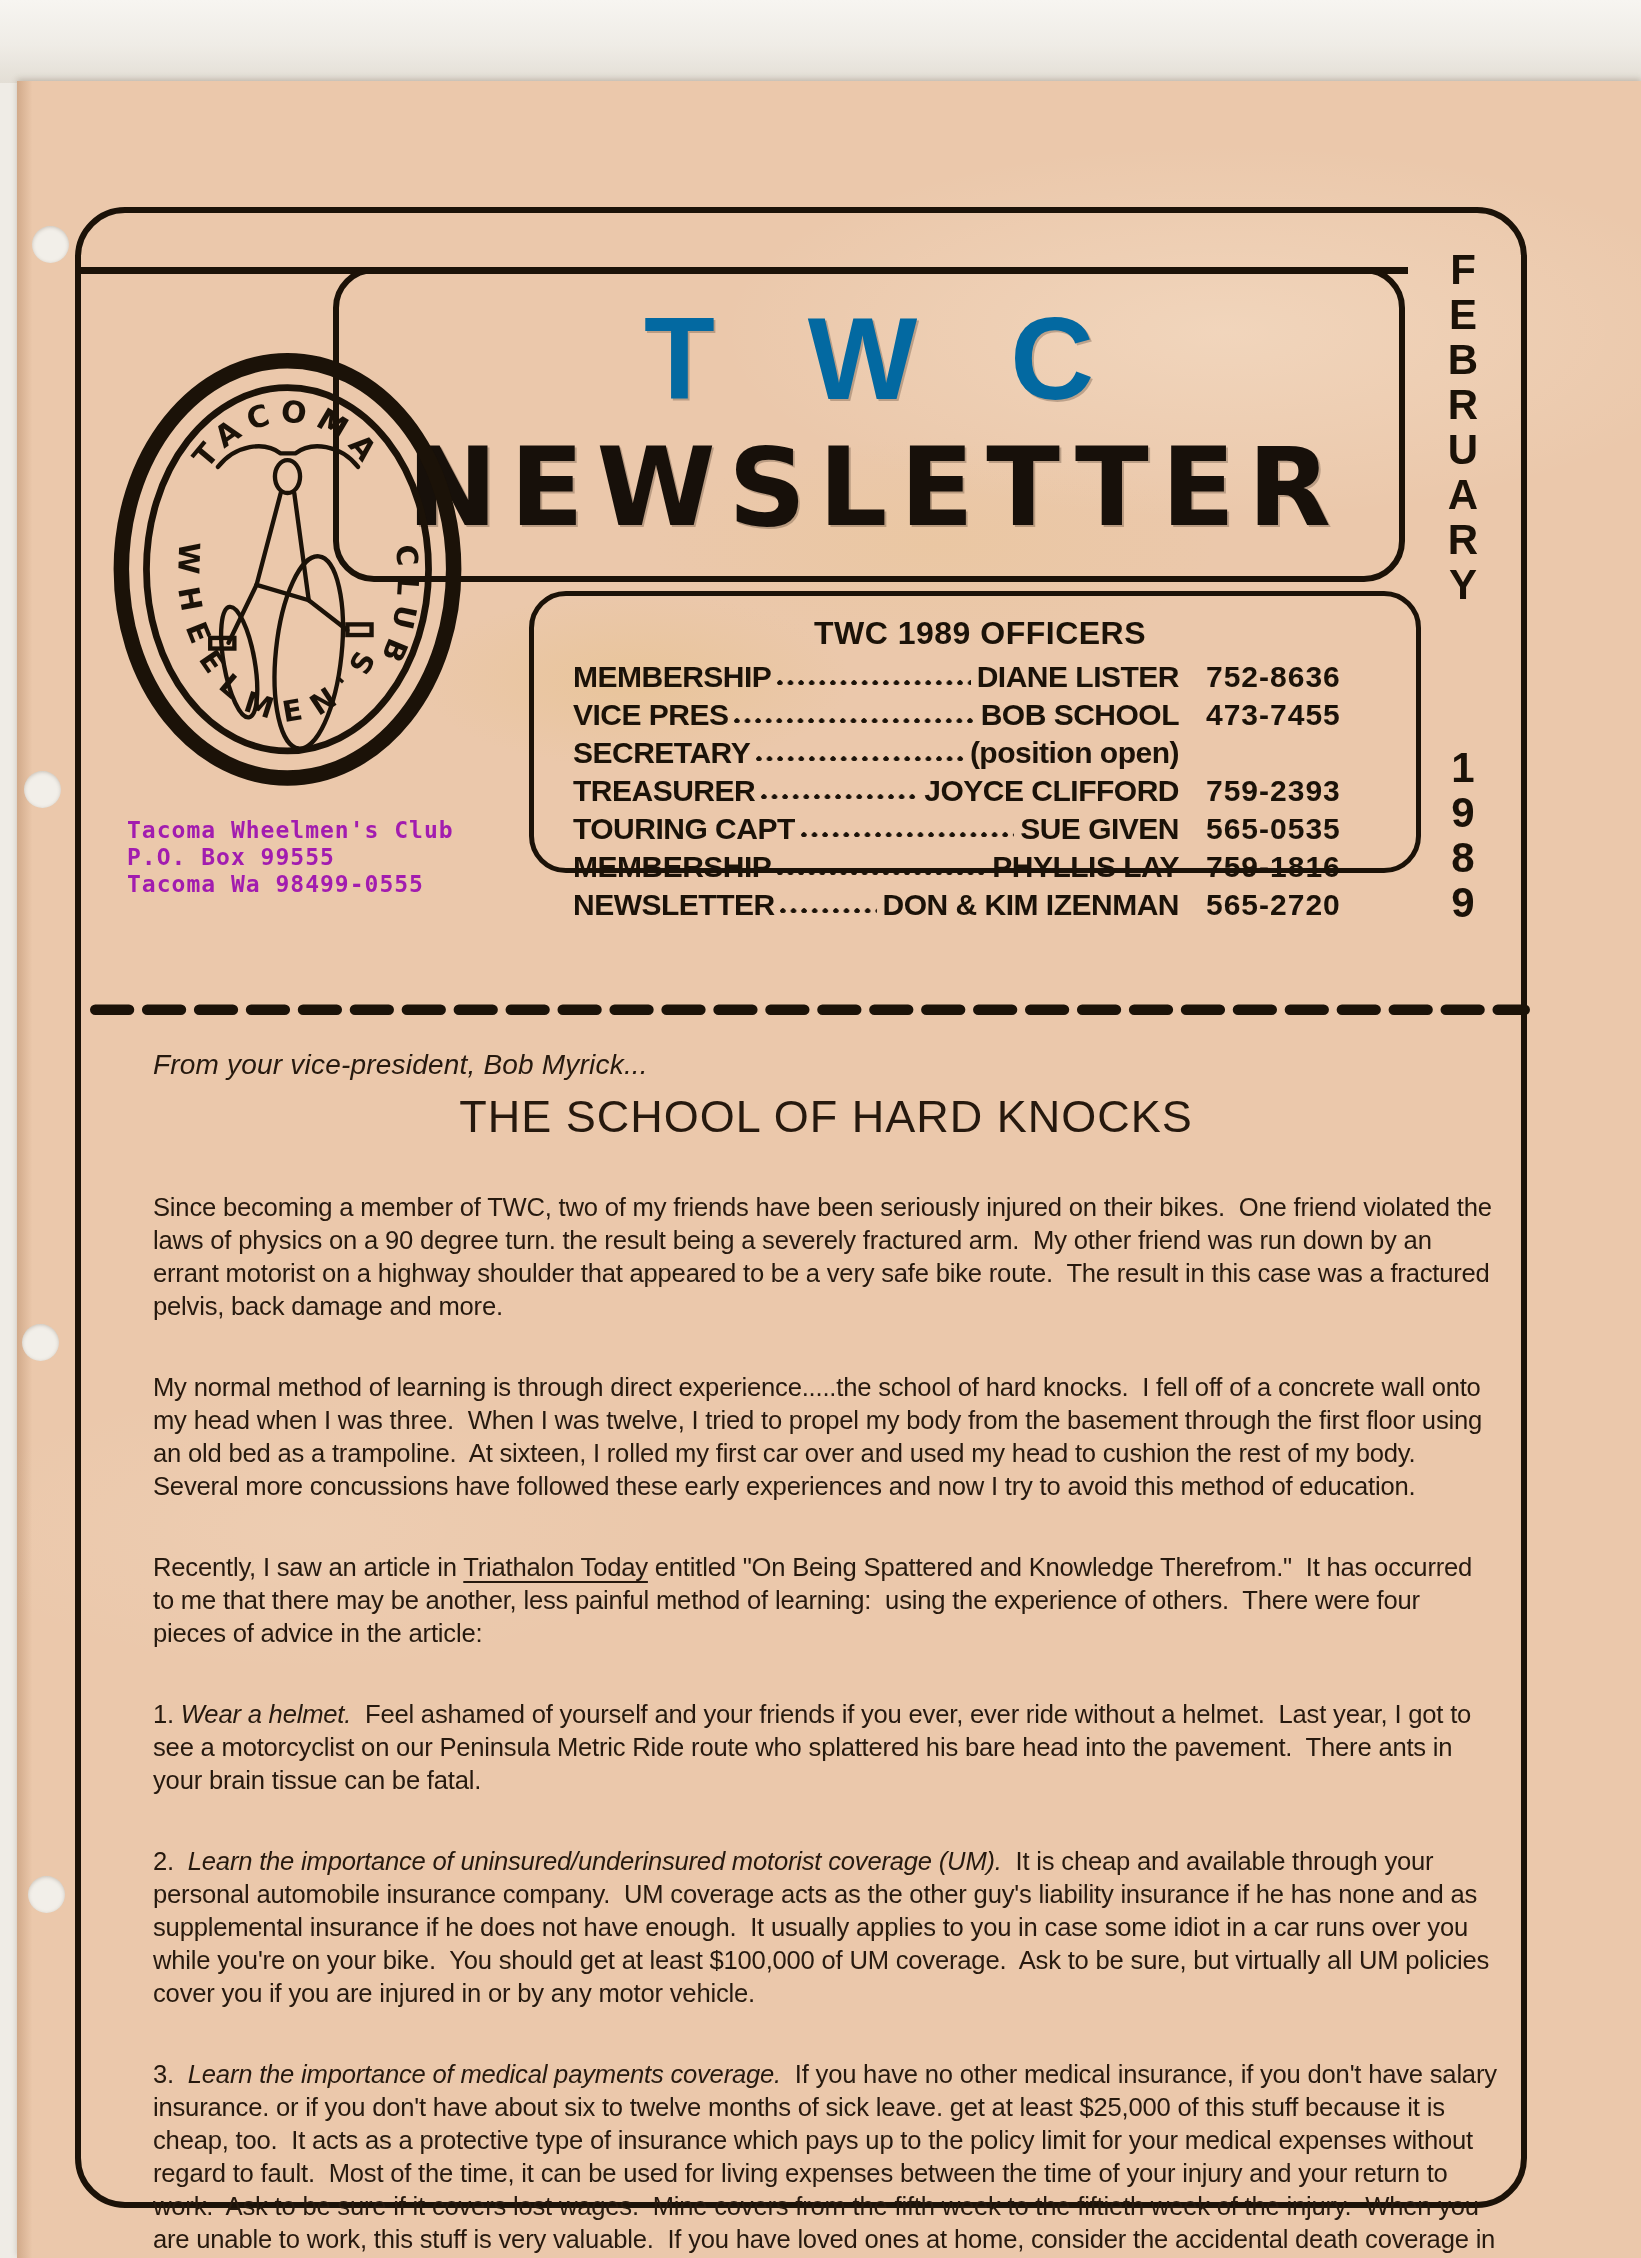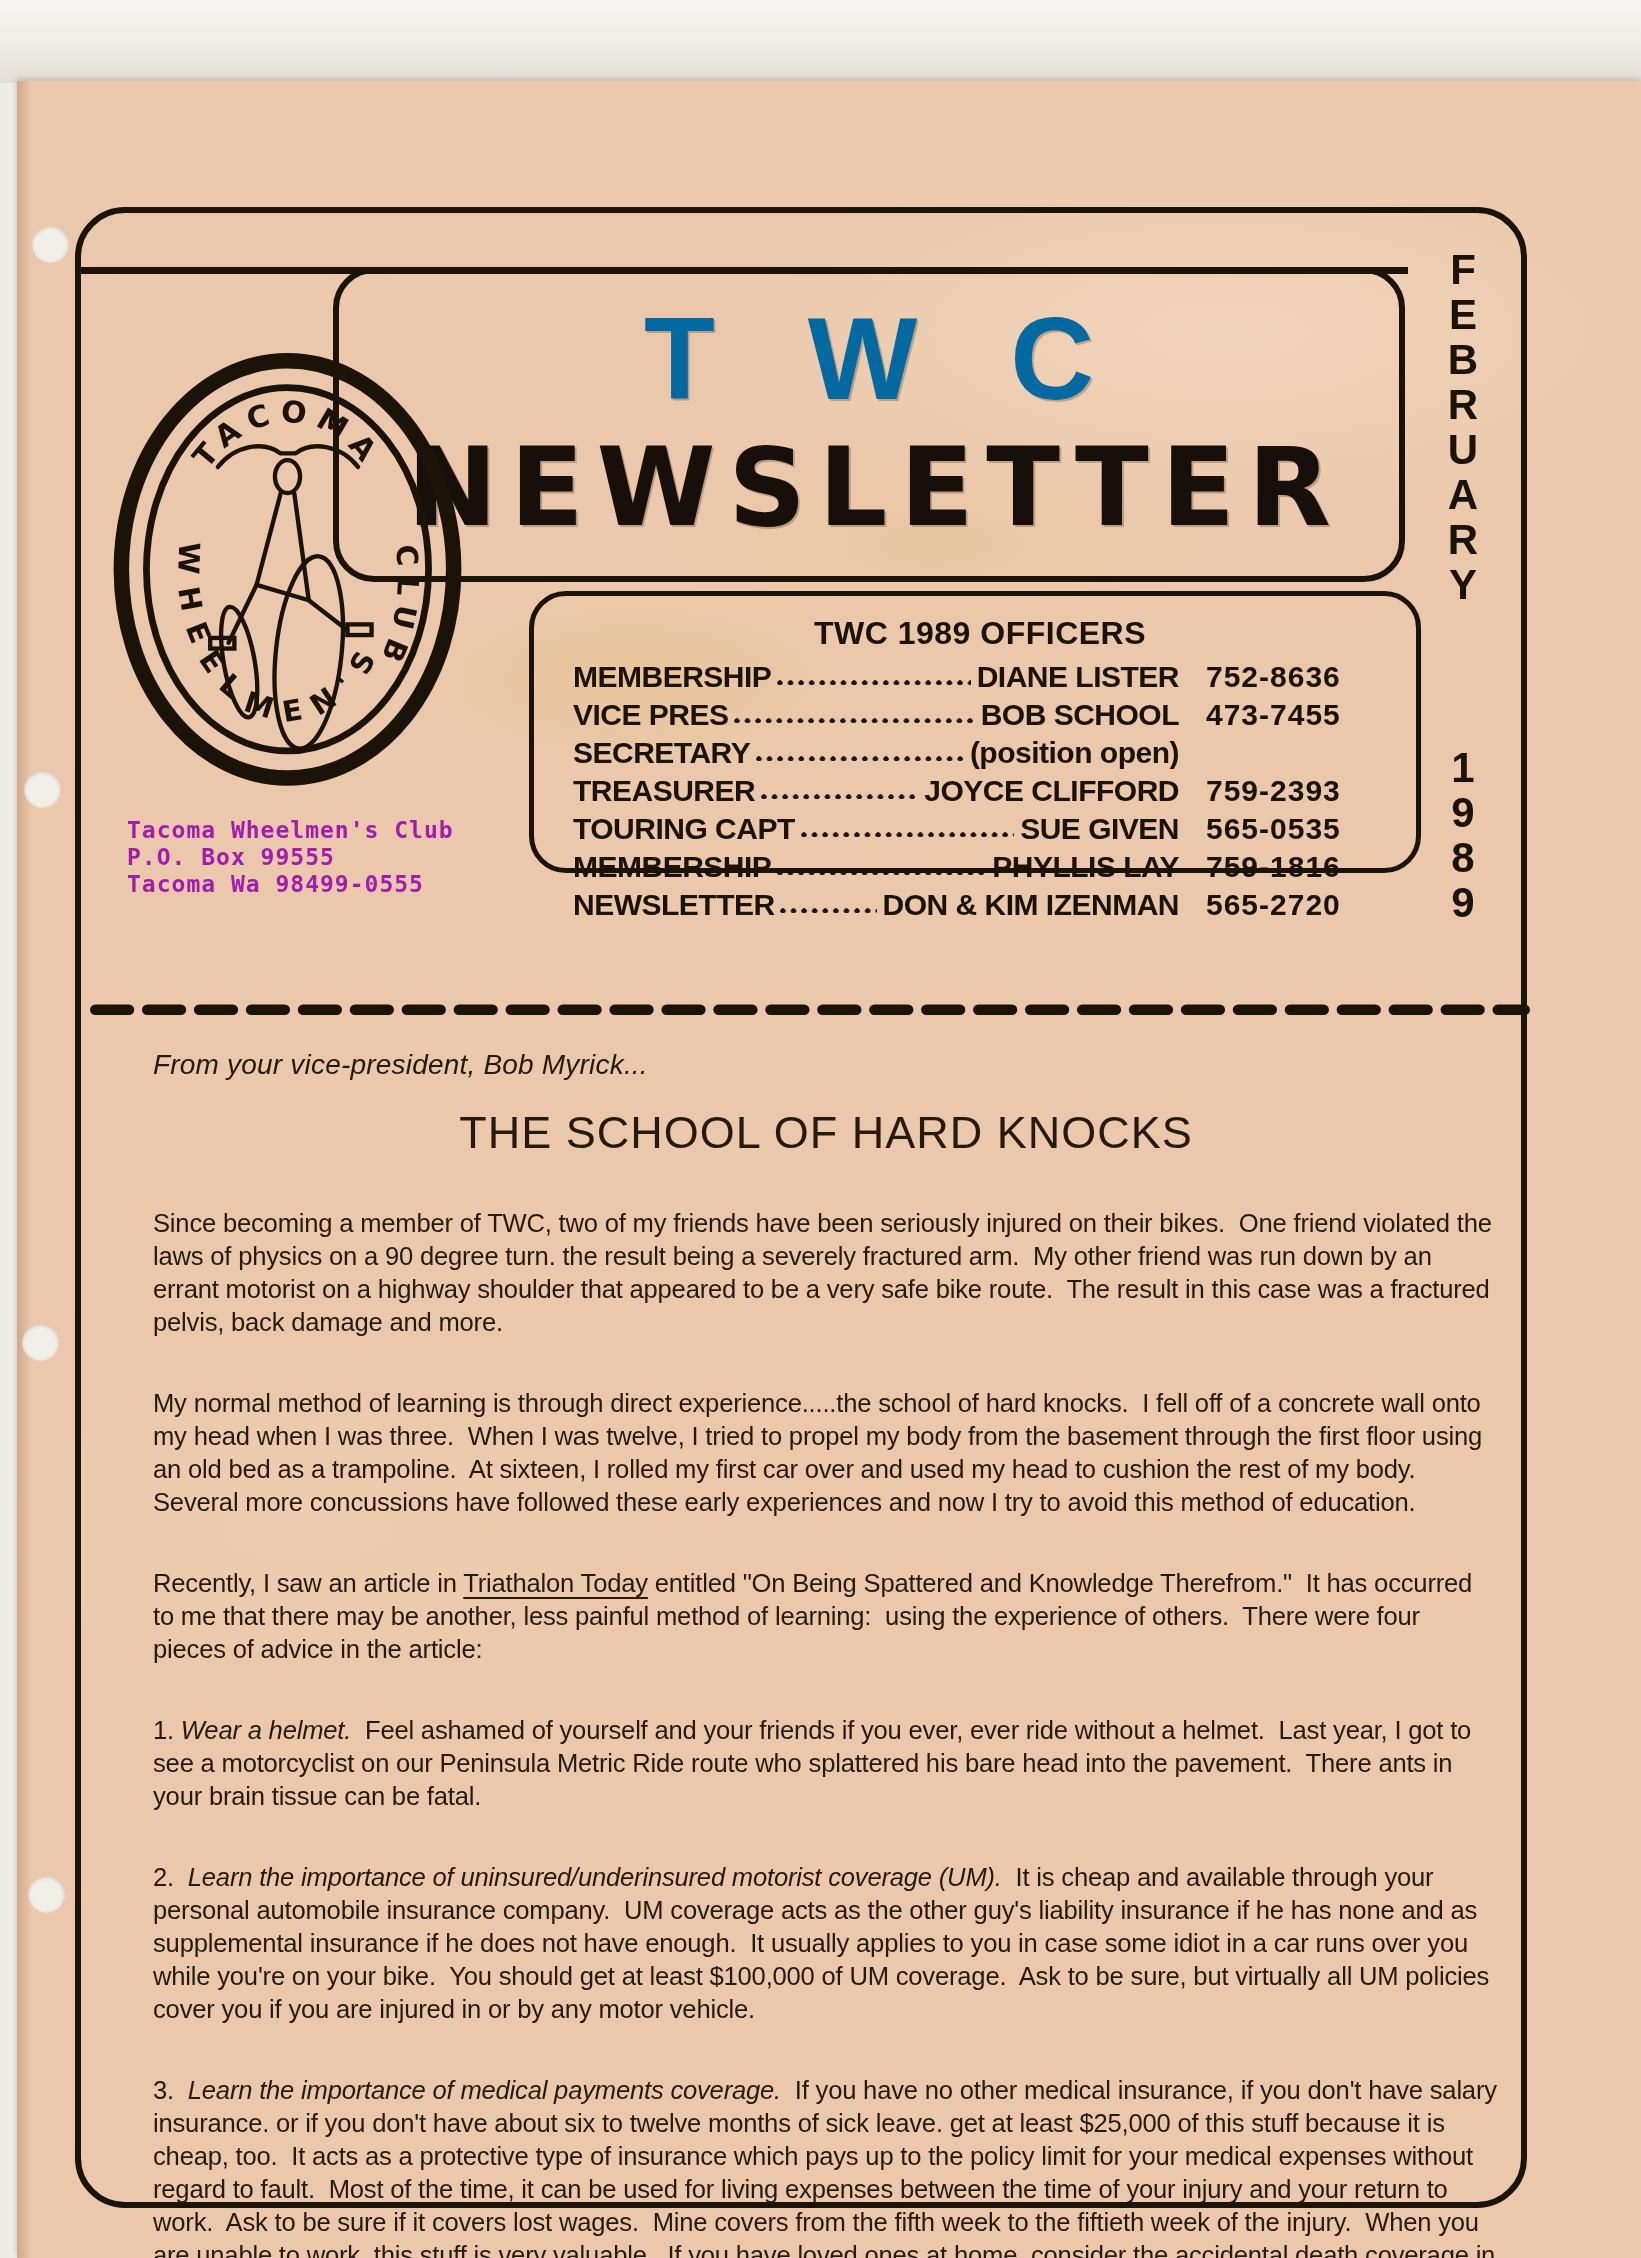--- a/index.html
+++ b/index.html
@@ -44,21 +44,21 @@
            font-stretch:condensed;letter-spacing:-0.5px;}
   .off-left{flex:0 0 606px;display:flex;align-items:baseline;}
   .off-role{white-space:nowrap;}
   .off-leader{flex:1;height:5.8px;align-self:flex-end;margin:0 5.8px 8.7px 5.8px;
            background:radial-gradient(circle at 2.9px 2.9px,#1b1208 2.4px,transparent 2.9px) repeat-x;
            background-size:10.6px 5.8px;}
   .off-name{white-space:nowrap;}
   .off-phone{padding-left:27px;letter-spacing:1px;white-space:nowrap;}
   .divider-svg{position:absolute;left:83px;top:1002px;}
   .article{position:absolute;left:153px;top:1049px;width:1346px;color:#26190e;}
-  .byline{font-style:italic;font-size:28px;margin-bottom:26px;letter-spacing:0.2px;}
+  .byline{font-style:italic;font-size:28px;margin-bottom:10px;letter-spacing:0.2px;}
   .art-heading{text-align:center;font-size:45px;font-weight:400;font-stretch:condensed;
            letter-spacing:1px;margin-bottom:23px;}
   .para{font-size:25.6px;line-height:33px;margin-bottom:15.4px;white-space:pre-wrap;
            letter-spacing:-0.2px;margin-top:48px;}
   .ital{font-style:italic;}
   .und{text-decoration:underline;text-decoration-thickness:1.9px;text-underline-offset:4.8px;}
   .continued{font-size:23px;text-align:right;padding-right:386px;margin-top:-5.8px;}
 </style>
 </head>
 <body>

